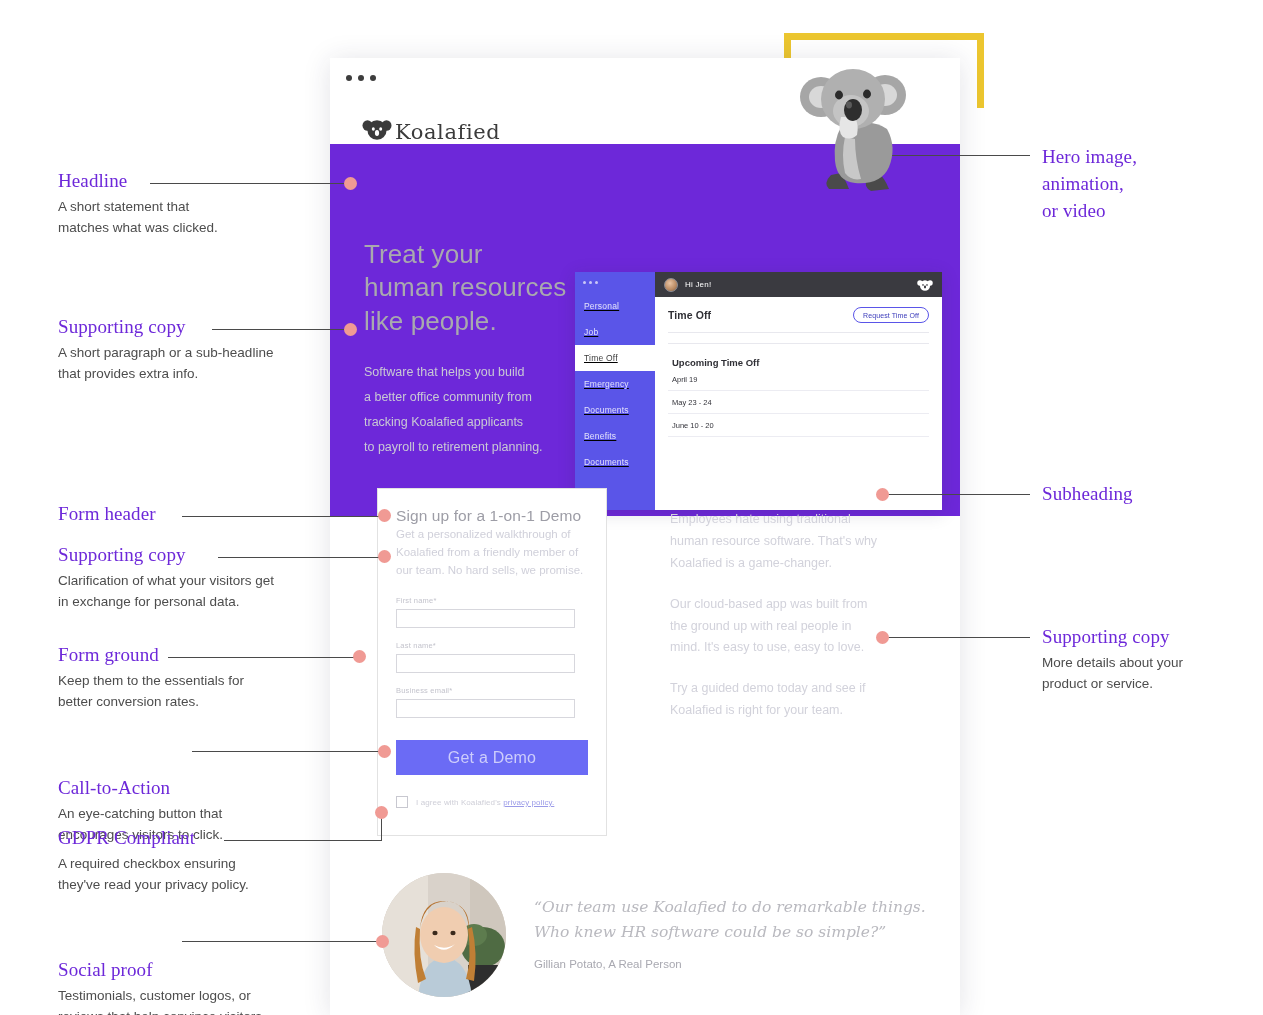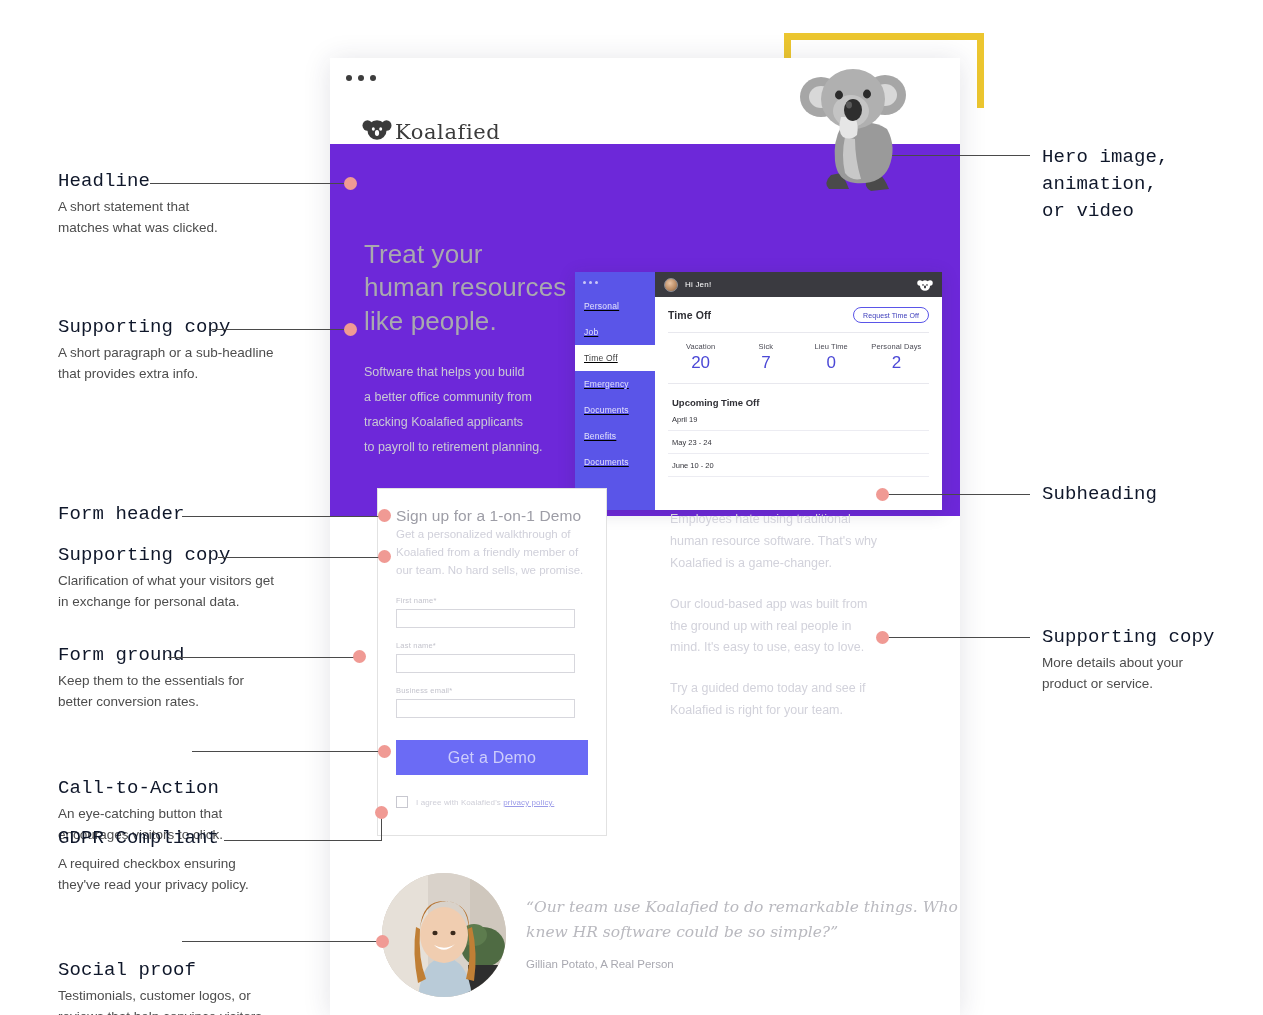--- a/index.html
+++ b/index.html
@@ -7,22 +7,22 @@
     width: 1263px; height: 1015px;
     background: #ffffff;
     font-family: "Liberation Sans", sans-serif;
     overflow: hidden;
   }
   #stage { position: relative; width: 1263px; height: 1015px; background:#fff; }
 
   
   .anno { position: absolute; }
   .anno-title {
-    font-size: 19px; color: #0f172a; letter-spacing: .1px;
-    font-family: Liberation Mono, monospace; white-space: nowrap;
+    font-size: 19px; color: #6d28d9; letter-spacing: .1px;
+    font-family: Liberation Serif, serif; white-space: nowrap;
   }
   .anno-desc {
     font-size: 13.5px; color: #4d4d4d; line-height: 1.55; margin-top: 5px;
     white-space: pre-line;
   }
   .anno-right .anno-title { font-size: 19px; }
   .anno-right .anno-desc { color:#4d4d4d; }
 
   
   .leader { position: absolute; height: 1px; background: #4a4a4a; }
@@ -129,21 +129,21 @@
   .chk { width:12px;height:12px;border:1px solid #c8c8d0; background:#fff; flex:0 0 12px;}
   .chk-t { font-size:8px; color:#cfcfd8; letter-spacing:.1px;}
   .chk-t a { color:#9a9ae8; text-decoration:underline; }
 
   
   #rt-copy { position:absolute; left:340px; top:432px; width:215px; }
   .rt-head { font-size:21px; line-height:1.45; color:#b1b1b8; letter-spacing:.1px;}
   .rt-p { margin-top:19px; font-size:12.5px; line-height:1.75; color:#d2d2db;}
 
   
-  #testi { position:absolute; left:52px; top:815px; display:flex; gap:20px; align-items:flex-start;}
+  #testi { position:absolute; left:52px; top:815px; display:flex; gap:28px; align-items:flex-start;}
   .t-photo {
     width:124px;height:124px;border-radius:50%; flex:0 0 124px; overflow:hidden; position:relative;
     background:#ddd7cf;
   }
   .t-quote { font-family:"DejaVu Serif", serif; font-style:italic; font-size:15.5px; line-height:1.6; color:#b9b9bf; padding-top:22px;}
   .t-name { font-size:11.5px; color:#a9a9b1; margin-top:13px; }
 </style>
 </head>
 <body>
 
@@ -214,38 +214,20 @@
             </span>
           </div>
 
           <div id="app-body">
             <div class="row-1">
               <span class="time-off-t">Time Off</span>
               <span class="req-btn">Request Time Off</span>
             </div>
             <div class="hr-l"></div>
 
-            <div class="stats">
-              <div class="stat">
-                <div class="stat-l">Vacation</div>
-                <div class="stat-v">20</div>
-              </div>
-              <div class="stat">
-                <div class="stat-l">Sick</div>
-                <div class="stat-v">7</div>
-              </div>
-              <div class="stat">
-                <div class="stat-l">Lieu Time</div>
-                <div class="stat-v">0</div>
-              </div>
-              <div class="stat">
-                <div class="stat-l">Personal Days</div>
-                <div class="stat-v">2</div>
-              </div>
-            </div>
             <div class="hr-l" style="margin-top:10px"></div>
 
             <div class="upc">Upcoming Time Off</div>
             <div class="upc-row">April 19</div>
             <div class="upc-row">May 23 - 24</div>
             <div class="upc-row">June 10 - 20</div>
           </div>
         </div>
       </div>
     </div>

